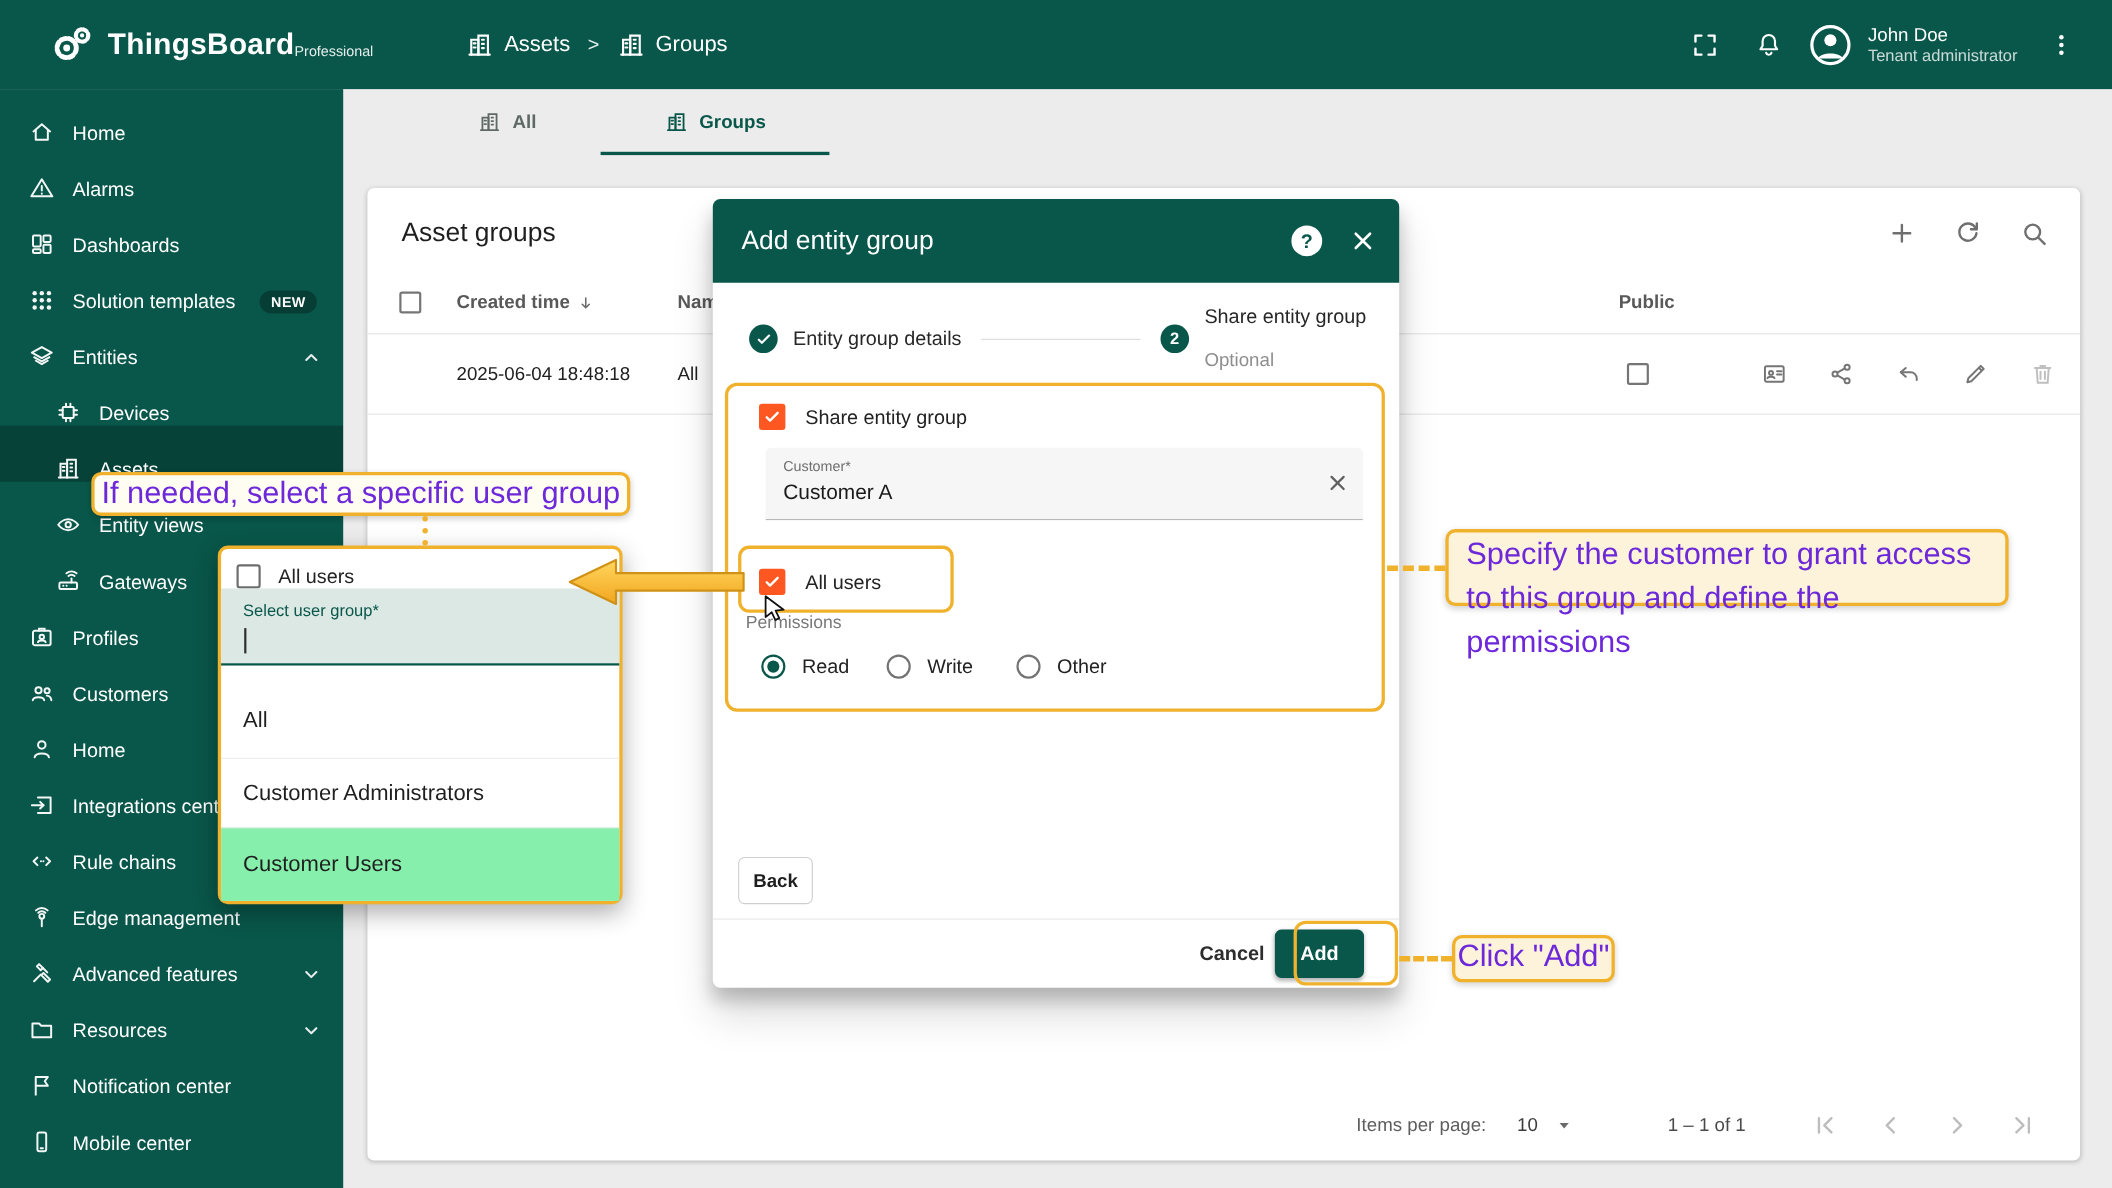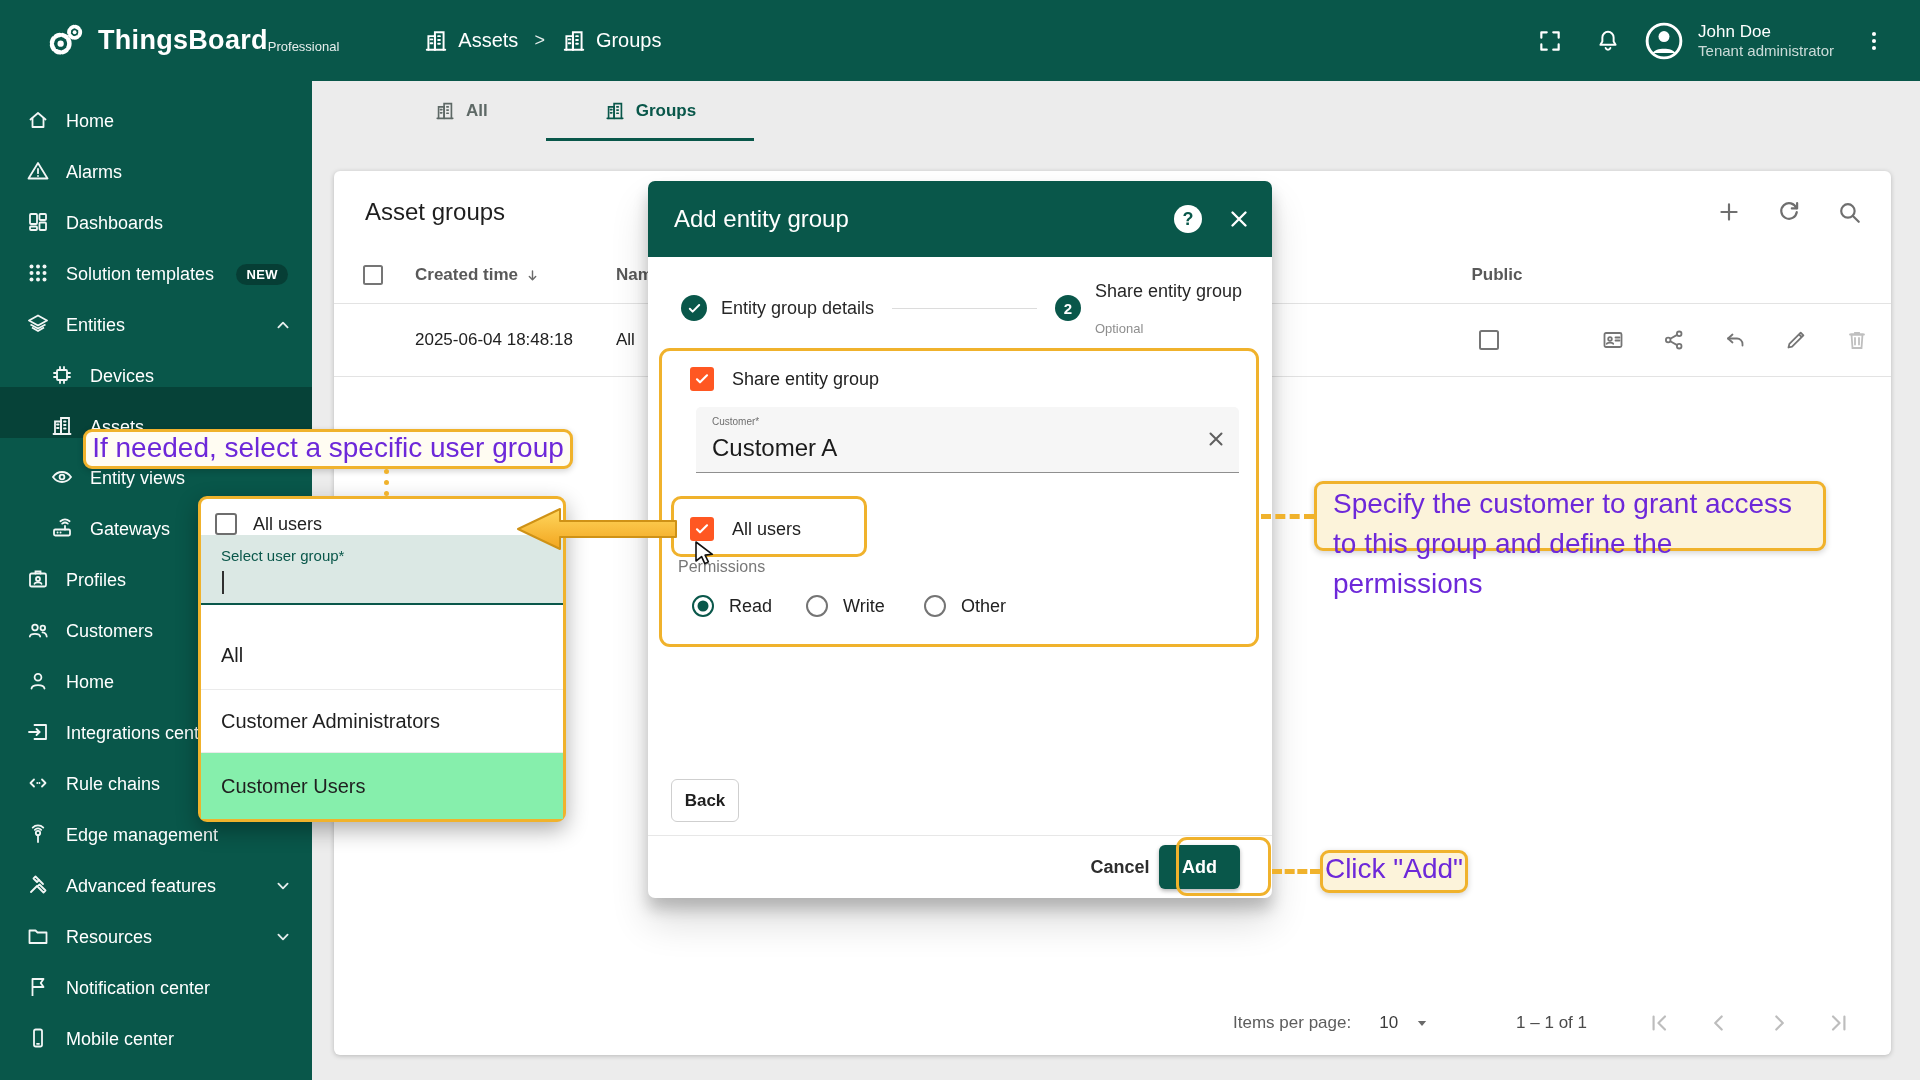--- a/index.html
+++ b/index.html
@@ -91,34 +91,34 @@
   .dlg-close{width:26px;height:26px;color:#fff;cursor:pointer}
 
   .stepper{position:absolute;left:0;top:76px;right:0;height:102px;display:flex;align-items:center;
     padding:0 30px 0 33px}
   .step-circle{width:26px;height:26px;border-radius:50%;background:var(--primary);color:#fff;flex:none;
     display:flex;align-items:center;justify-content:center;font-size:15px;font-weight:600;margin-right:14px}
   .step-circle svg{width:15px;height:15px}
   .step-label{font-size:18px;font-weight:500;color:#272727;white-space:nowrap}
   .step-line{flex:1;border-top:1px solid #dcdcdc;margin:0 18px}
   .step-col{display:flex;flex-direction:column}
-  .step-sub{font-size:13px;color:#8e8e8e;margin-top:19px}
+  .step-sub{font-size:17px;color:#8e8e8e;margin-top:19px}
 
   .hl-main{position:absolute;left:11px;top:167px;width:600px;height:299px;border:3px solid var(--callout);
     border-radius:11px;pointer-events:none}
   .share-row,.au-row{position:absolute;left:42px;display:flex;align-items:center;gap:18px;font-size:18px;color:#222}
   .share-row{top:186px}
   .au-row{top:336px}
   .obx{width:24px;height:24px;border-radius:3px;background:var(--orange);display:flex;align-items:center;
     justify-content:center;color:#fff;cursor:pointer}
   .obx svg{width:16px;height:16px}
   .customer-field{position:absolute;left:48px;top:226px;width:543px;height:66px;background:#f6f6f6;
     border-bottom:1px solid #8f8f8f;border-radius:5px 5px 0 0;padding:9px 46px 0 16px;cursor:text}
-  .cf-label{font-size:10px;color:#6f6f6f}
-  .cf-value{font-size:24px;color:#1b1b1b;margin-top:7px}
+  .cf-label{font-size:13px;color:#6f6f6f}
+  .cf-value{font-size:19px;color:#1b1b1b;margin-top:7px}
   .cf-clear{position:absolute;right:12px;top:21px;width:22px;height:22px;color:#5f5f5f;cursor:pointer}
   .au-ring{position:absolute;left:23px;top:315px;width:196px;height:61px;border:3px solid var(--callout);border-radius:10px;pointer-events:none}
   .perm-label{position:absolute;left:30px;top:377px;font-size:16px;color:#787878}
   .radio-group{position:absolute;top:414px;display:flex;align-items:center;gap:15px;font-size:18px;color:#222}
   .radio{width:22px;height:22px;border:2.5px solid #747474;border-radius:50%;position:relative;cursor:pointer;flex:none}
   .radio.sel{border-color:var(--primary)}
   .radio.sel::after{content:"";position:absolute;left:50%;top:50%;width:11px;height:11px;border-radius:50%;
     background:var(--primary);transform:translate(-50%,-50%)}
   .back-btn{position:absolute;left:23px;top:598px;width:68px;height:43px;border:1px solid #cfcfcf;border-radius:6px;
     background:#fff;display:flex;align-items:center;justify-content:center;font-size:17px;font-weight:600;color:#1f1f1f;cursor:pointer}

